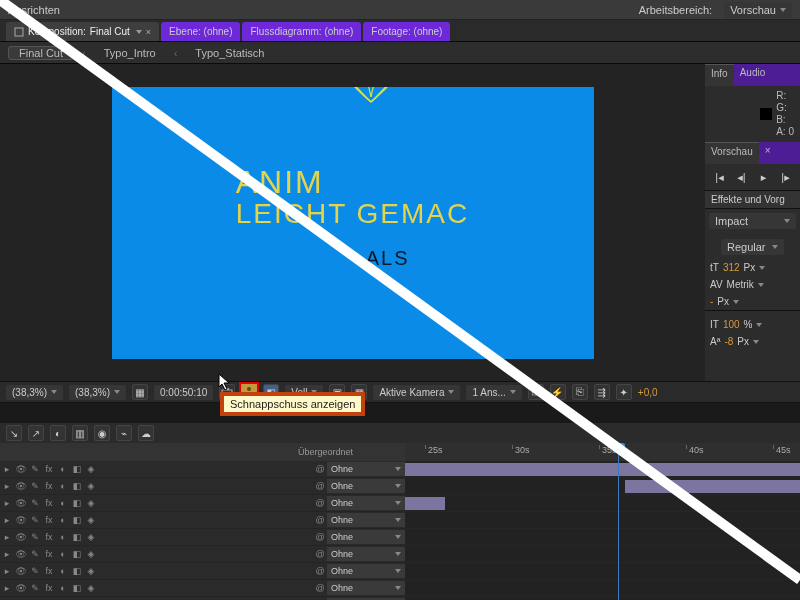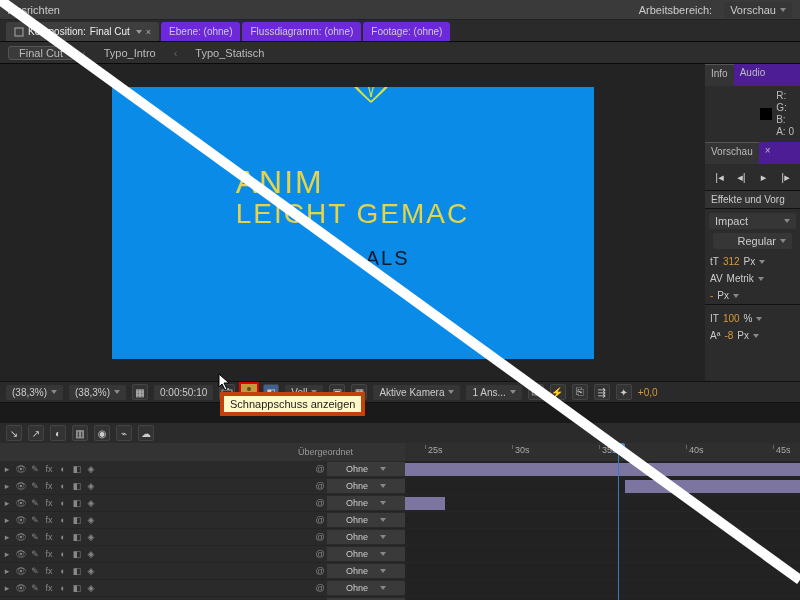--- a/index.html
+++ b/index.html
@@ -45,21 +45,21 @@
 .timeline{display:flex;flex:1;height:177px}
 .tl-left{width:405px;background:#2a2a2a;display:flex;flex-direction:column}
 .tl-right{flex:1;background:#222;position:relative}
 .ruler{height:18px;background:#2f2f2f;position:relative;font-size:9px;color:#aaa}
 .ruler .tick{position:absolute;top:2px;border-left:1px solid #666;height:4px;padding-left:2px}
 .playhead{position:absolute;left:213px;top:0;bottom:0;border-left:1px solid #3a7abf;z-index:5}
 .playhead .hd{width:12px;height:10px;background:#4a8acc;margin-left:-6px;border-radius:2px}
 .tl-layers-head{height:18px;background:#333;display:flex;align-items:center;gap:6px;padding:0 6px;font-size:9px;color:#999}
 .layer-row{height:17px;display:flex;align-items:center;background:#2a2a2a;border-bottom:1px solid #242424;font-size:9px}
 .layer-row .ic{width:14px;text-align:center;color:#888}
-.parent-cell{background:#3a3a3a;margin-left:auto;width:78px;height:14px;display:flex;align-items:center;justify-content:space-between;padding:0 19px;color:#ccc;font-size:9px}
+.parent-cell{background:#3a3a3a;margin-left:auto;width:78px;height:14px;display:flex;align-items:center;justify-content:space-between;padding:0 4px;color:#ccc;font-size:9px}
 .track-row{height:17px;border-bottom:1px solid #262626;position:relative}
 .clip{position:absolute;top:2px;height:13px;background:#7b75a0}
 .yellow-val{color:#d79a3a}
 .diag-line{position:absolute;left:0;top:0;width:800px;height:600px;pointer-events:none;z-index:30}
 </style>
 </head>
 <body>
 
 <div class="top-bar">
   <span>Ausrichten</span>
@@ -143,25 +143,25 @@
         <div class="panel-tab active">Vorschau</div>
         <div class="panel-tab">×</div>
       </div>
     <div class="transport">
       <span class="btn">|◂</span>
       <span class="btn">◂|</span>
       <span class="btn">▸</span>
       <span class="btn">|▸</span>
     </div>
     <div class="sec-label">Effekte und Vorg</div>
-    <div class="vc-seg" style="margin:4px 4px 4px;justify-content:space-between">
+    <div class="vc-seg" style="margin:4px 4px 10px;justify-content:space-between">
         <span>Impact</span>
         <span class="caret-dn"></span>
       </div>
-    <div class="vc-seg" style="margin:0 8px 4px;justify-content:flex-end">
+    <div class="vc-seg" style="margin:0 16px 4px;justify-content:space-between">
         <span>Regular</span>
         <span class="caret-dn"></span>
       </div>
     <div class="font-row">
         <span>tT</span>
         <span class="val">312</span>
         <span>Px</span>
         <span class="caret-dn"></span>
       </div>
     <div class="font-row">

